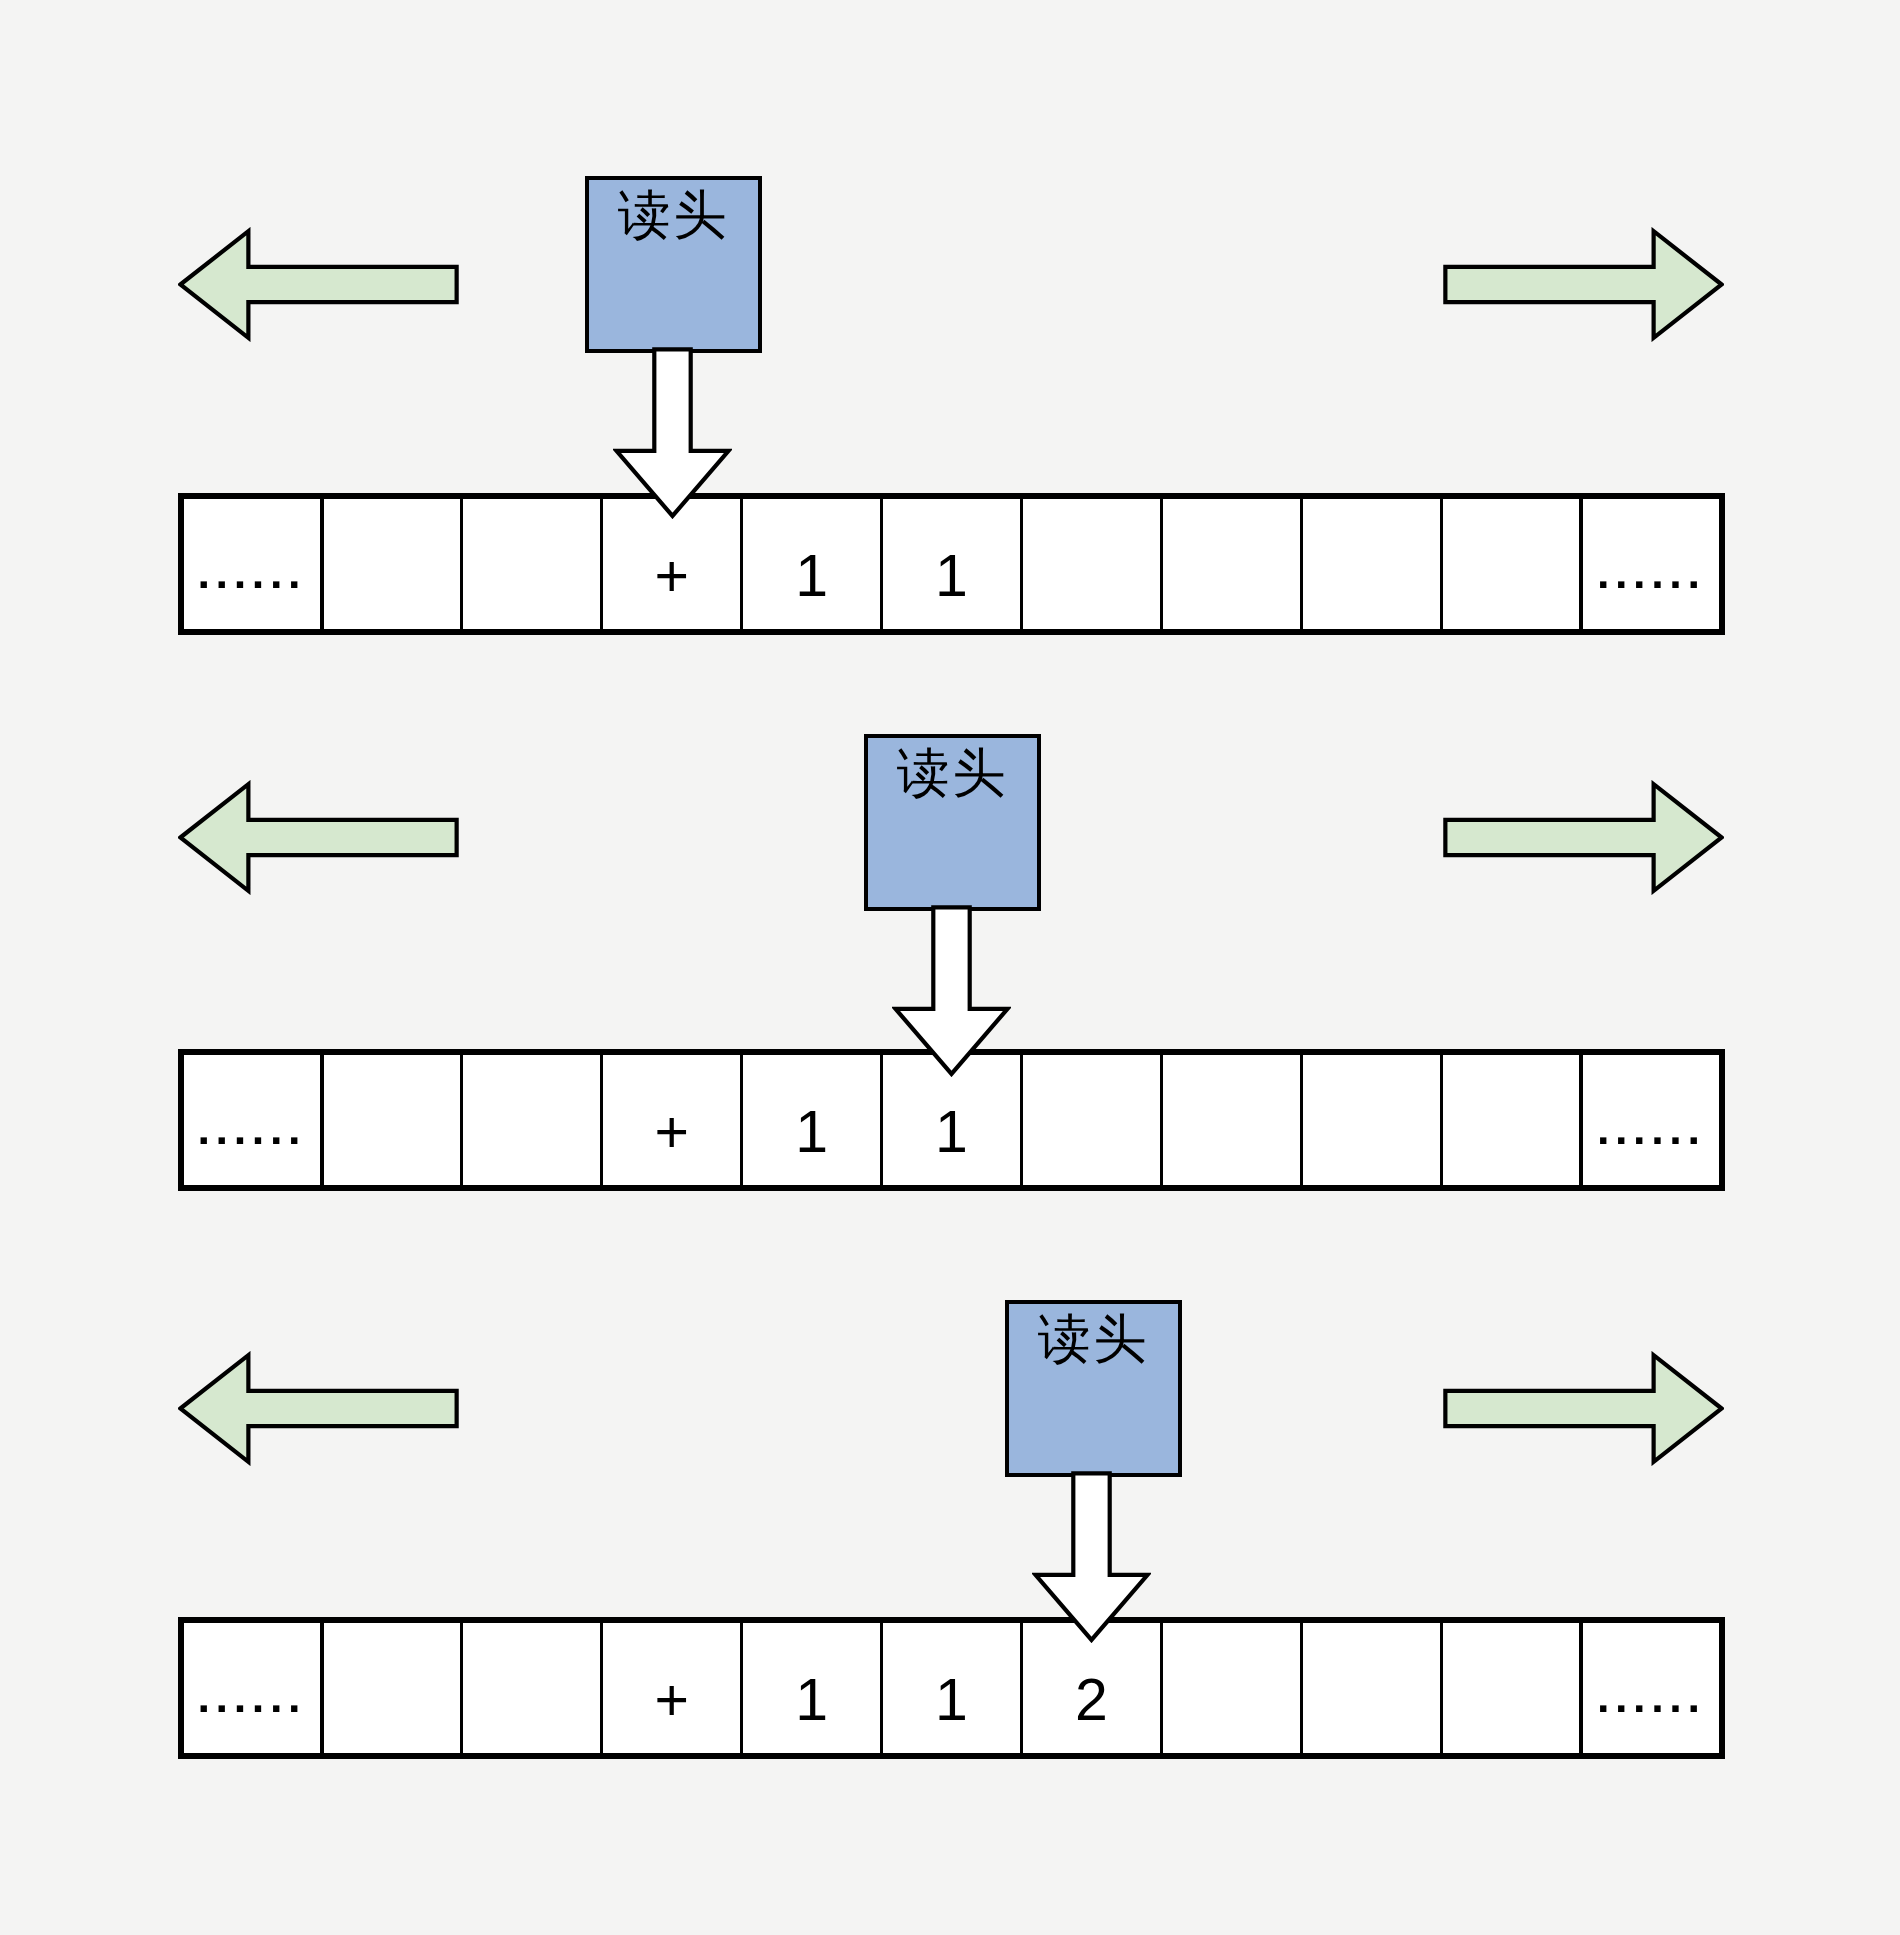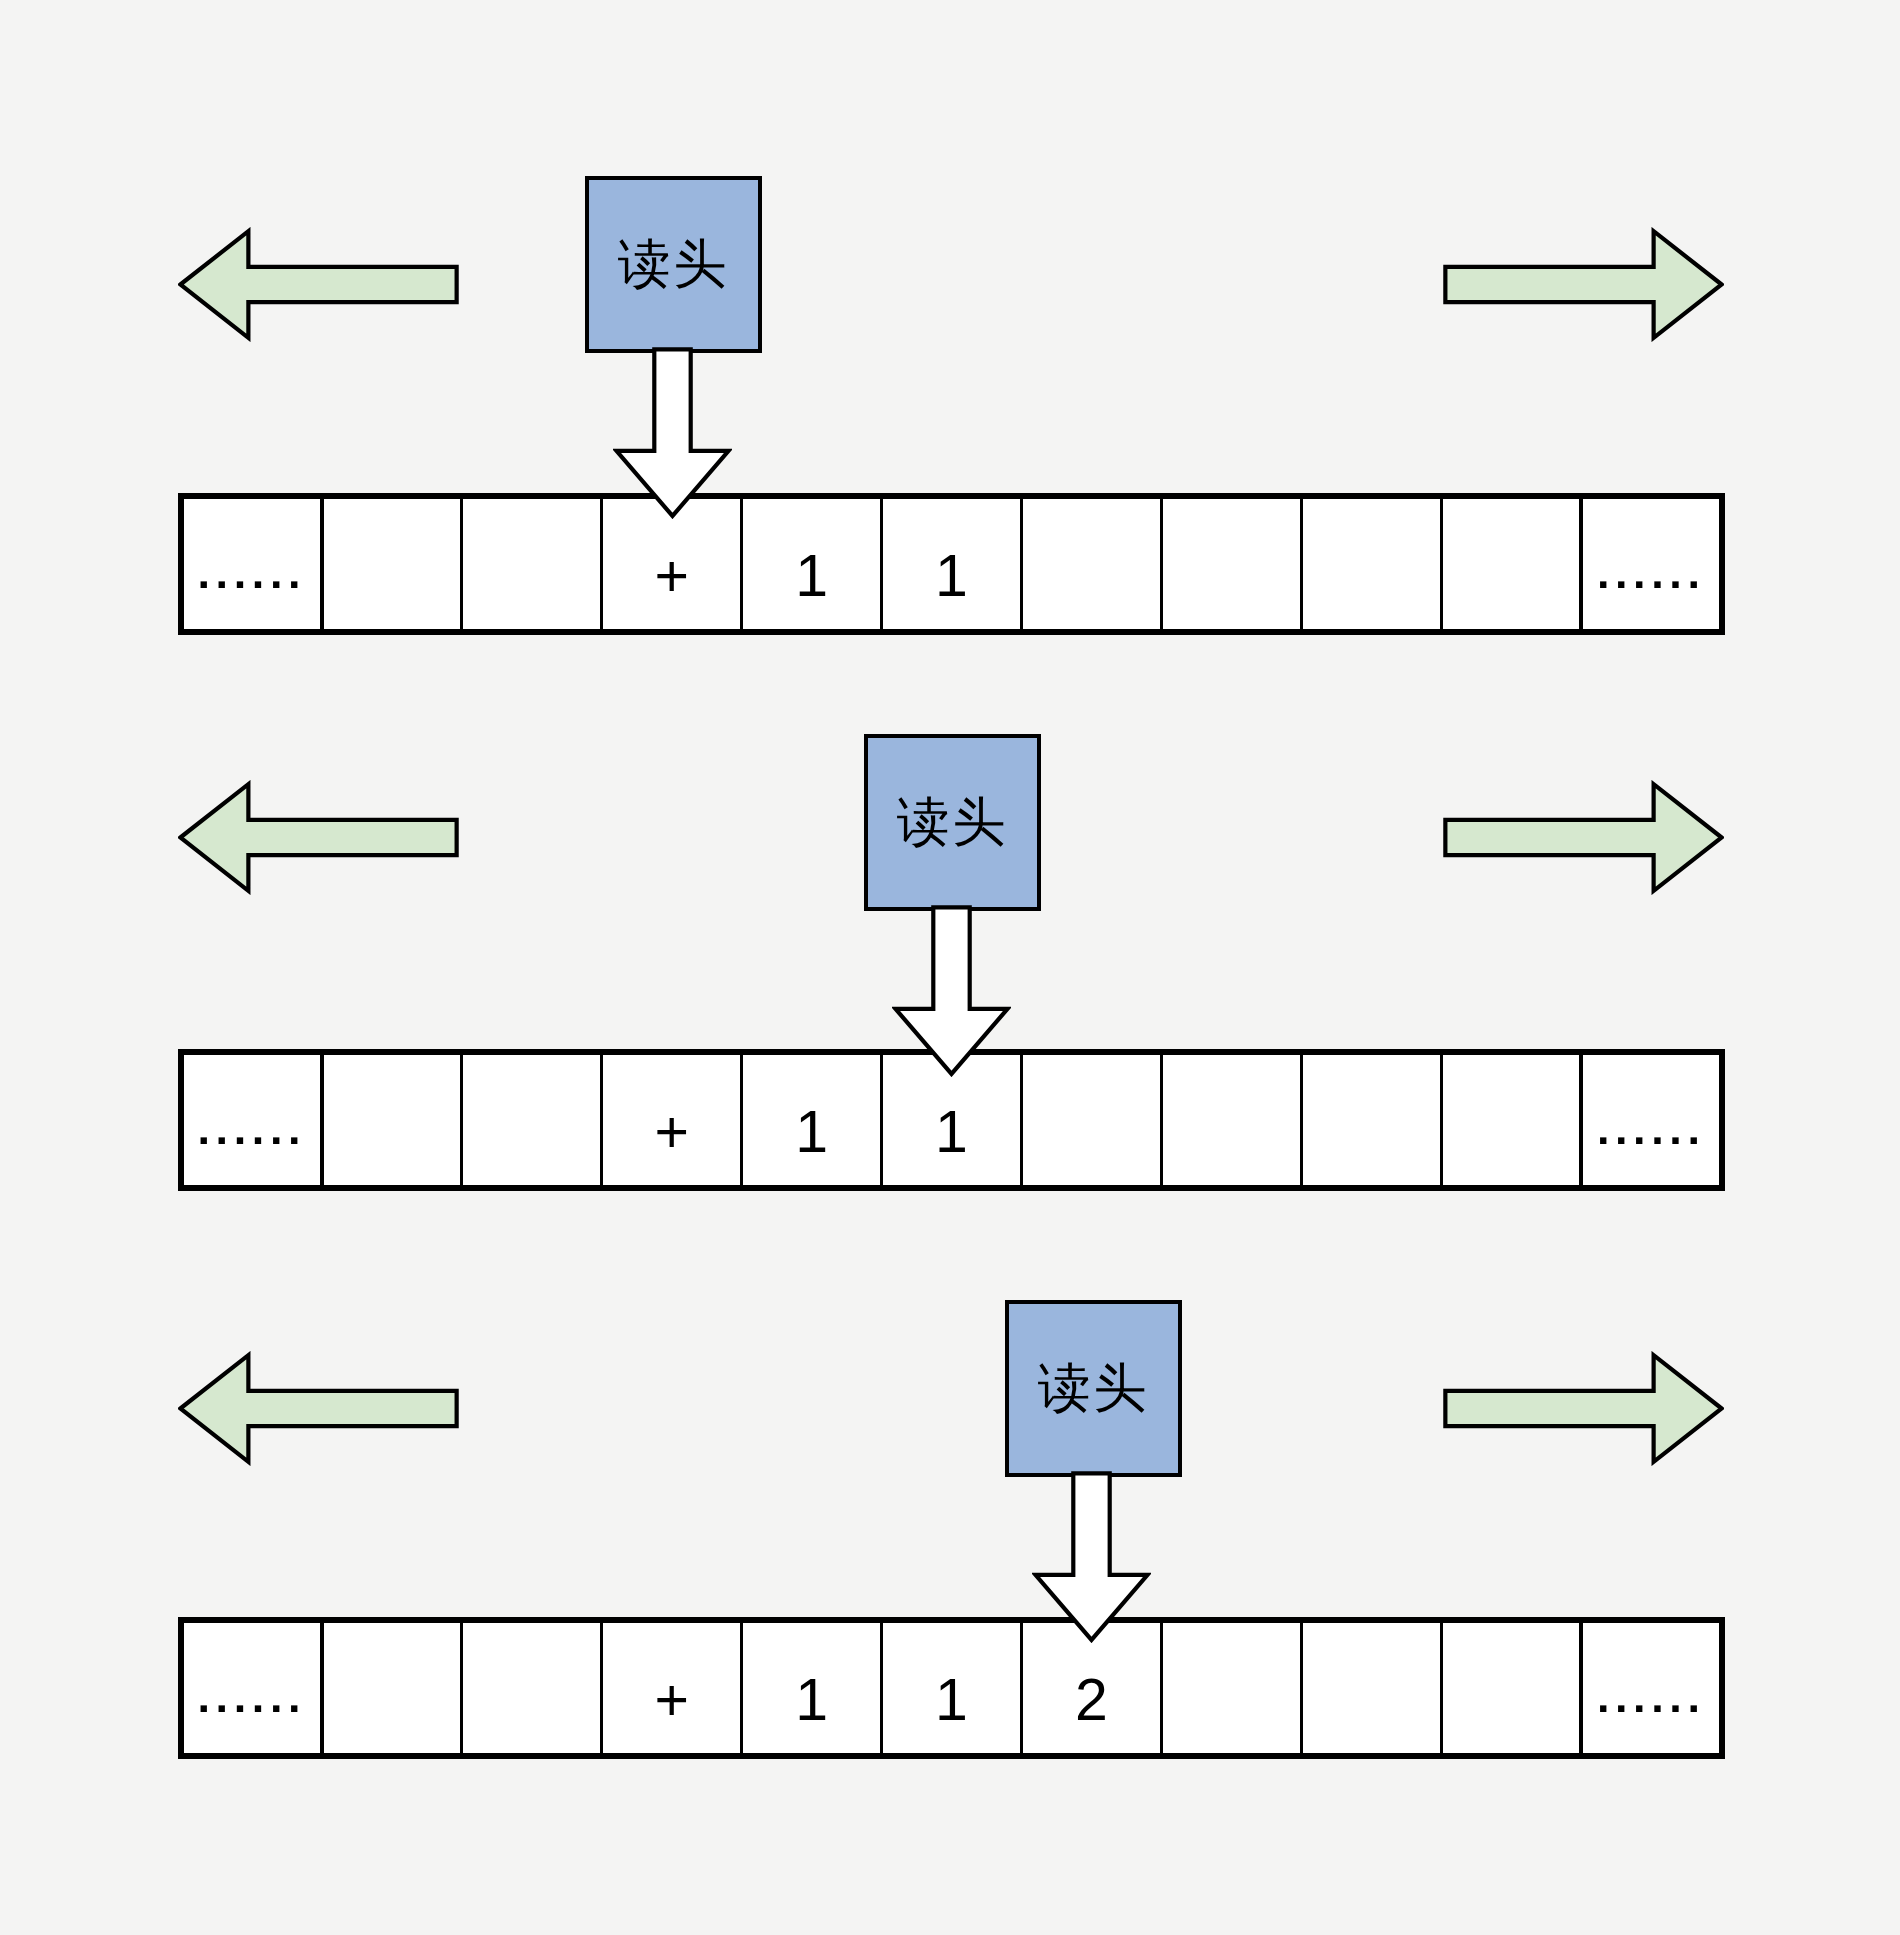--- a/index.html
+++ b/index.html
@@ -16,21 +16,21 @@
   .arrow-svg { position:absolute; width:281px; height:115px; }
   .arrow-svg polygon { fill:var(--arrow-fill,#d6e8cf); stroke:var(--line,#000); stroke-width:6; }
 
   
   .head-box {
     position:absolute;
     width:177px; height:177px;
     box-sizing:border-box;
     background:var(--head-fill,#9ab6dd);
     border:4.2px solid var(--line,#000);
-    display:flex; align-items:center; justify-content:center;
+    display:flex; align-items:flex-start; justify-content:center;
     z-index:1;
   }
   .head-label {
     font-size:53px; letter-spacing:2.8px; color:#000;
     font-family:"DejaVu Sans", sans-serif;
   }
 
   
   .down-arrow { position:absolute; width:119px; height:172px; z-index:3; }
   .down-arrow polygon { fill:#fff; stroke:var(--line,#000); stroke-width:6; }

